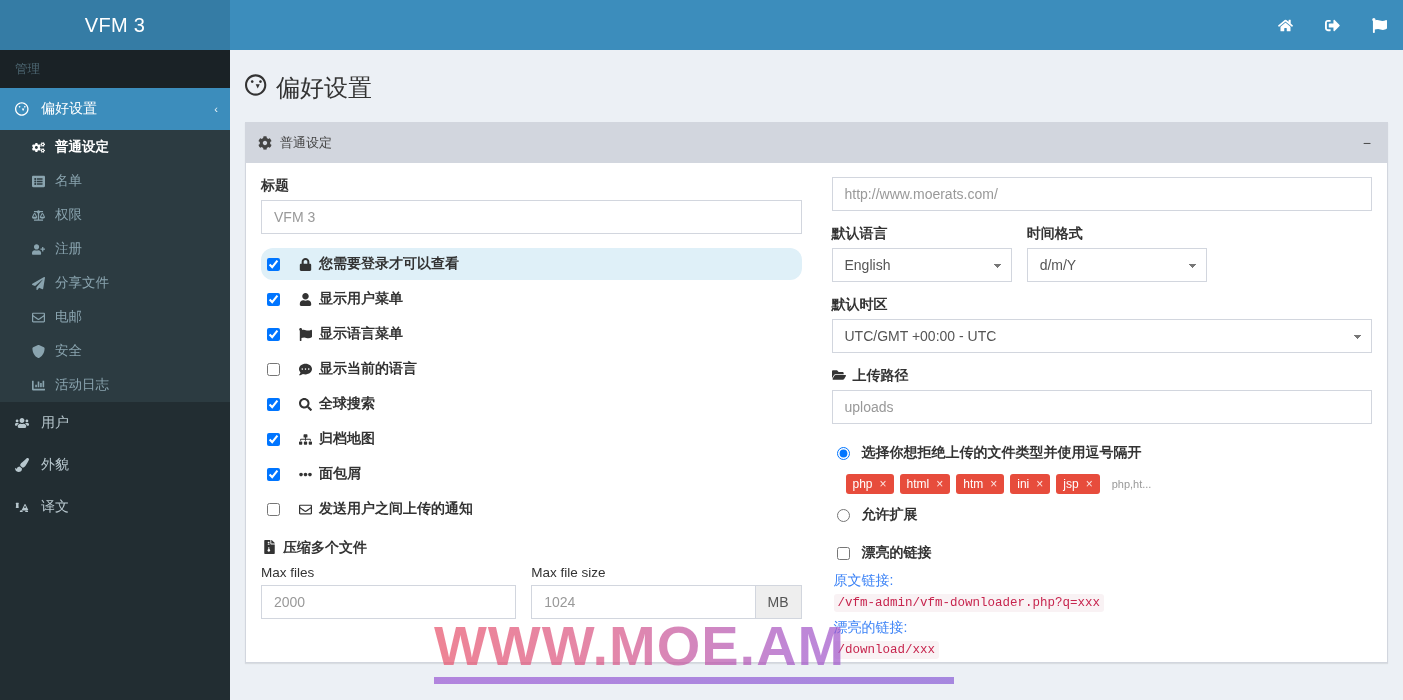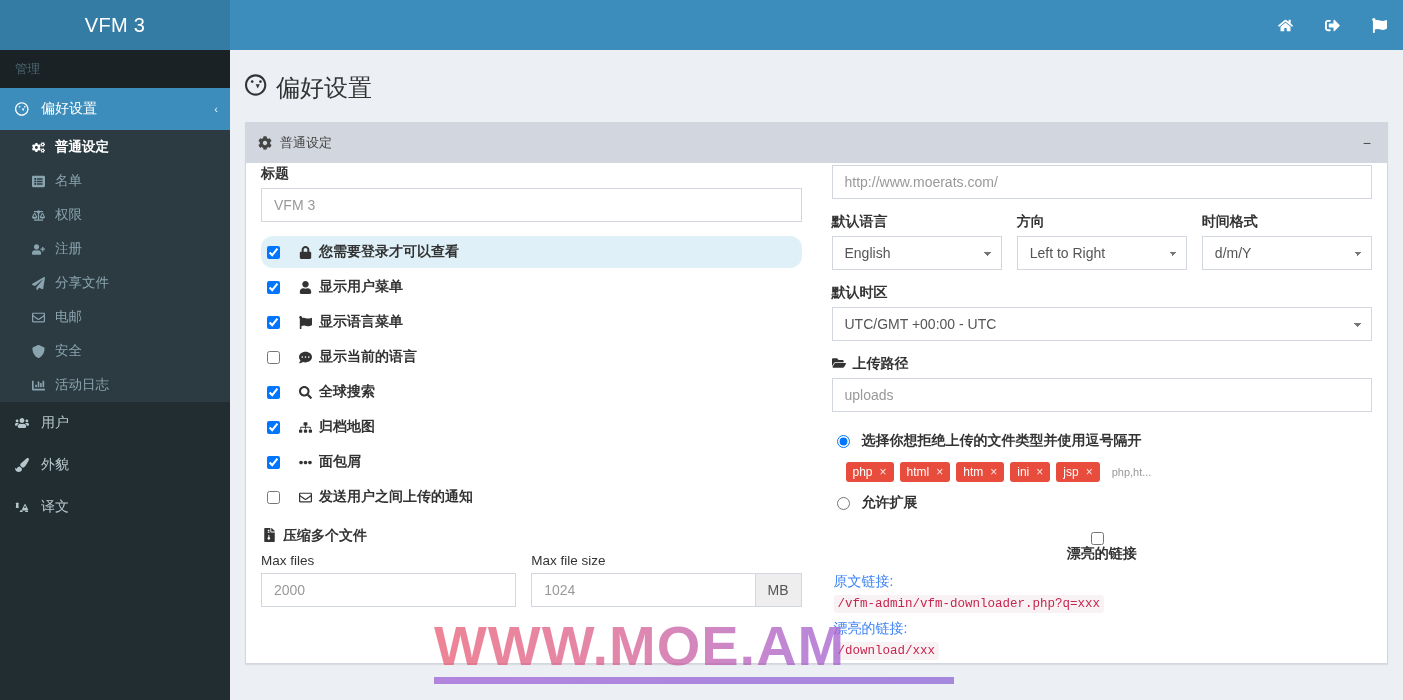--- a/index.html
+++ b/index.html
@@ -82,21 +82,21 @@
   .box-header {
     background: #d2d6de; display: flex; align-items: center;
     padding: 11px 12px; color: #444; font-size: 13px;
   }
   .box-header svg.gear { width: 14px; height: 14px; fill: #444; margin-right: 8px; }
   .box-tools { margin-left: auto; display: flex; align-items: center; }
   .collapse-btn {
     color: #4a4a4a; font-size: 14px; line-height: 1;
     background: none; border: none; cursor: pointer; padding: 0 4px;
   }
-  .box-body { display: flex; padding: 2px 0 0 0; }
+  .box-body { display: flex; padding: 14px 0 0 0; }
   .col { width: 50%; padding: 0 15px; }
 
   .fgroup { margin-bottom: 14px; }
   label.fl {
     display: block; font-size: 14px; font-weight: bold; color: #333;
     margin-bottom: 5px;
   }
   .fctl {
     width: 100%; height: 34px; border: 1px solid #d2d6de; border-radius: 0;
     padding: 6px 12px; font-size: 14px; color: #555;
@@ -141,21 +141,21 @@
   .radio-row input[type=radio] { margin: 0 12px 0 3px; width: 13px; height: 13px; cursor: pointer; }
   .tagbox { display: flex; align-items: center; flex-wrap: wrap; gap: 6px; padding: 6px 0 6px 14px; }
   .tag {
     background: #e74c3c; color: #fff; font-size: 12px; border-radius: 3px;
     padding: 3px 7px; display: inline-flex; align-items: center; gap: 7px;
     cursor: pointer;
   }
   .tag .x { opacity: .85; font-size: 12px; }
   .tag-rest { color: #999; font-size: 11px; margin-left: 6px; }
 
-  .cb-plain { display: flex; align-items: center; padding: 6px 2px; font-size: 14px; font-weight: bold; color: #333; flex-direction: column; }
+  .cb-plain { display: flex; align-items: center; padding: 6px 2px; font-size: 14px; font-weight: bold; color: #333; }
   .cb-plain input { margin: 0 12px 0 3px; width: 13px; height: 13px; cursor: pointer; }
 
   .hint { font-size: 14px; color: #3b82f6; margin: 4px 0 2px 2px; }
   code.snippet {
     display: inline-block; font-family: "Liberation Mono", "DejaVu Sans Mono", monospace;
     font-size: 12.5px; color: #c7254e; background: #f9f2f4;
     padding: 2px 4px; border-radius: 3px; margin: 1px 0 3px 2px;
   }
 
   
@@ -453,26 +453,20 @@
           </div>
 
           <div style="display:flex; gap:15px;">
             <div class="fgroup" style="width:33.33%">
               <label class="fl">默认语言</label>
               <select class="fctl">
                 <option>English</option>
               </select>
             </div>
             <div class="fgroup" style="width:33.33%">
-              <label class="fl">方向</label>
-              <select class="fctl">
-                <option>Left to Right</option>
-              </select>
-            </div>
-            <div class="fgroup" style="width:33.33%">
               <label class="fl">时间格式</label>
               <select class="fctl">
                 <option>d/m/Y</option>
               </select>
             </div>
           </div>
 
           <div class="fgroup">
             <label class="fl">默认时区</label>
             <select class="fctl">

